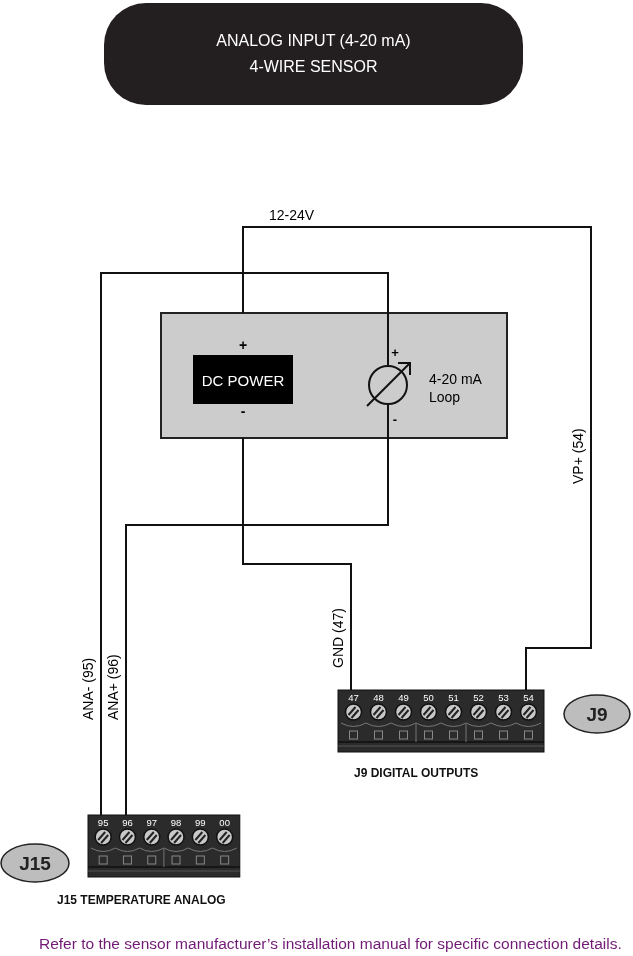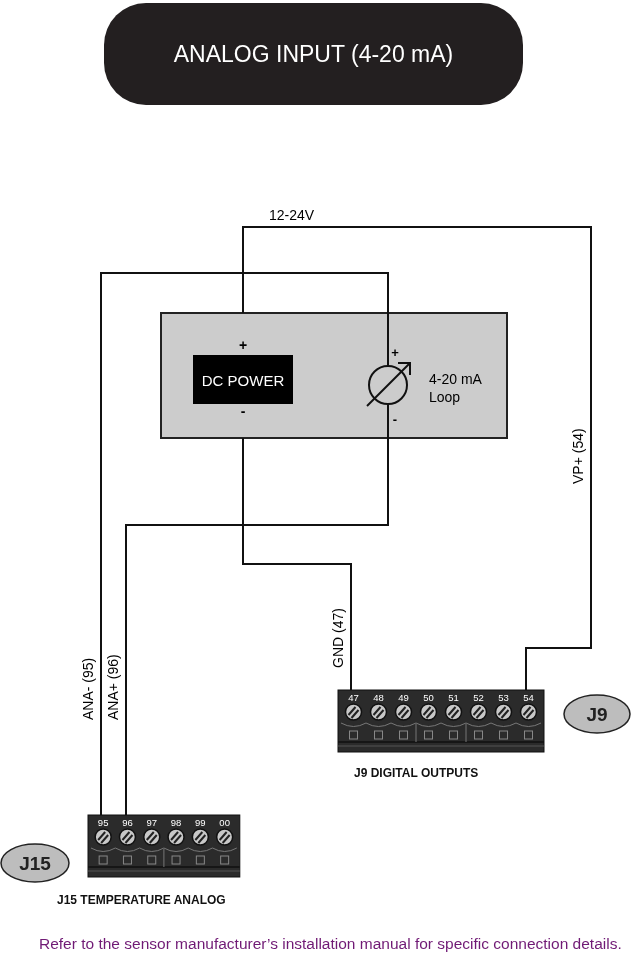--- a/index.html
+++ b/index.html
@@ -2,29 +2,30 @@
 <html><head>
 <meta charset="utf-8">
 <style>
   html, body { margin: 0; padding: 0; background: #ffffff; }
   body { width: 633px; height: 956px; position: relative; overflow: hidden;
          font-family: "Liberation Sans", sans-serif; color: #111; }
   #diagram { position: absolute; left: 0; top: 0; }
   .title-box { position: absolute; left: 104px; top: 3px; width: 419px; height: 102px;
                background: #231f20; border-radius: 42px; color: #fff; text-align: center;
                display: flex; flex-direction: column; justify-content: center;
-               font-size: 23px; line-height: 26px; }
+               font-size: 16px; line-height: 26px; }
   .footer { position: absolute; left: 23px; top: 935px; font-size: 15.5px; color: #701a75; white-space: nowrap; margin-left: 16px; }
   .caption { position: absolute; font-weight: bold; font-size: 12px; white-space: nowrap; }
 </style>
 </head>
 <body>
 
 <div class="title-box">
   <div>ANALOG INPUT (4-20 mA)</div>
+  <div>4-WIRE SENSOR</div>
 </div>
 
 <svg id="diagram" width="633" height="956" viewBox="0 0 633 956" xmlns="http://www.w3.org/2000/svg">
 
   <rect x="161" y="313" width="346" height="125" fill="#cccccc" stroke="#222" stroke-width="2"></rect>
   <rect x="193" y="355" width="100" height="49" fill="#000"></rect>
   <text x="243" y="386" fill="#fff" font-size="15" text-anchor="middle" font-family="Liberation Sans, sans-serif">DC POWER</text>
   <text x="243" y="350" font-size="14" font-weight="bold" text-anchor="middle" font-family="Liberation Sans, sans-serif">+</text>
   <text x="243" y="416" font-size="14" font-weight="bold" text-anchor="middle" font-family="Liberation Sans, sans-serif">-</text>
 

